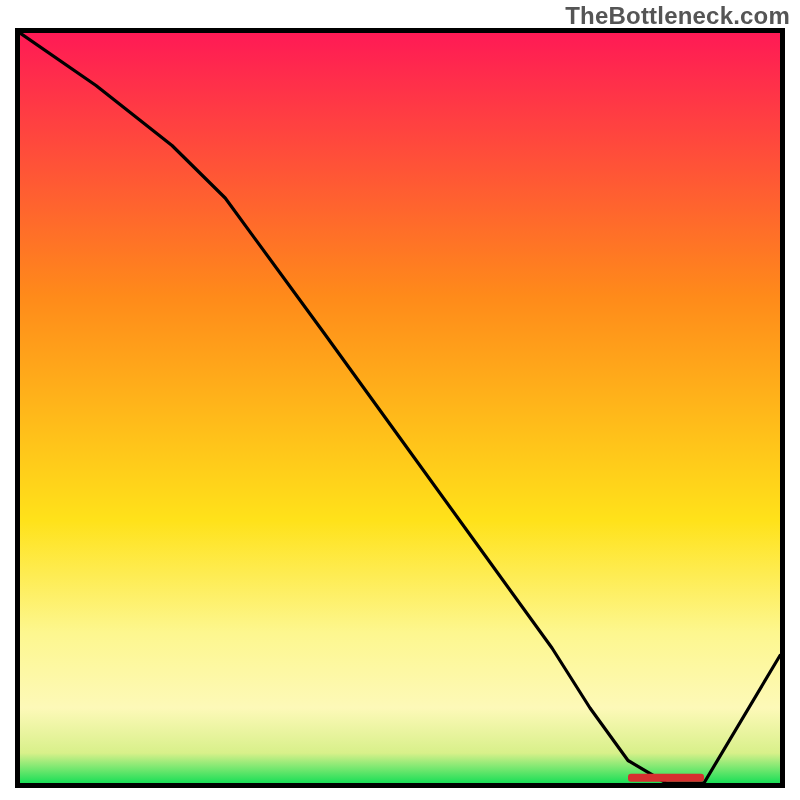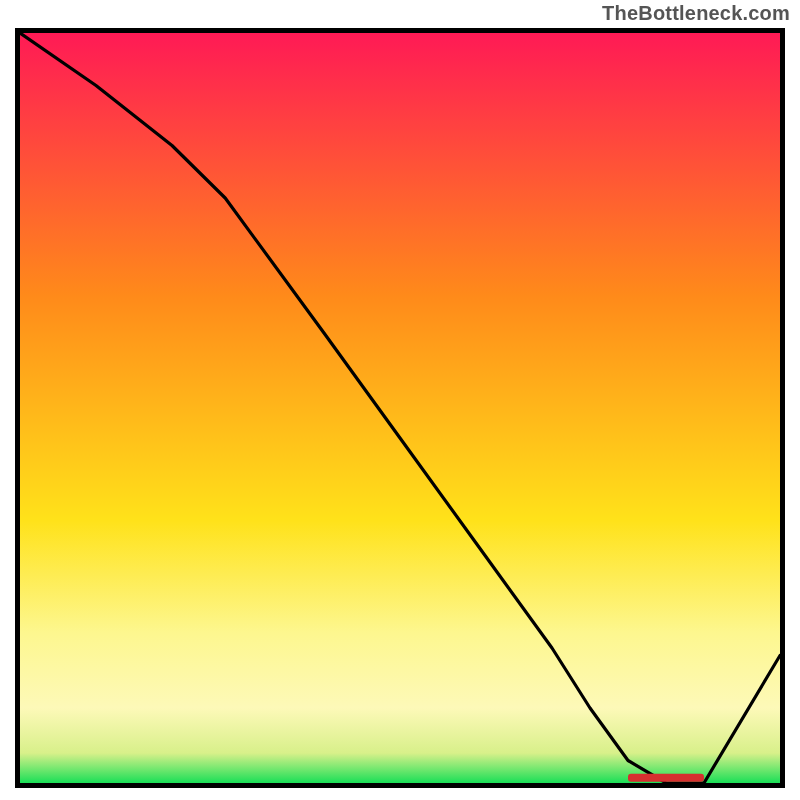--- a/index.html
+++ b/index.html
@@ -13,21 +13,21 @@
   }
   .container {
     position: relative;
     width: 800px;
     height: 800px;
   }
   .attribution {
     position: absolute;
     top: 2px;
     right: 10px;
-    font-size: 20px;
+    font-size: 24px;
     font-weight: bold;
     color: #555;
     letter-spacing: 0.2px;
   }
   .plot-frame {
     position: absolute;
     left: 15px;
     top: 28px;
     width: 770px;
     height: 760px;

